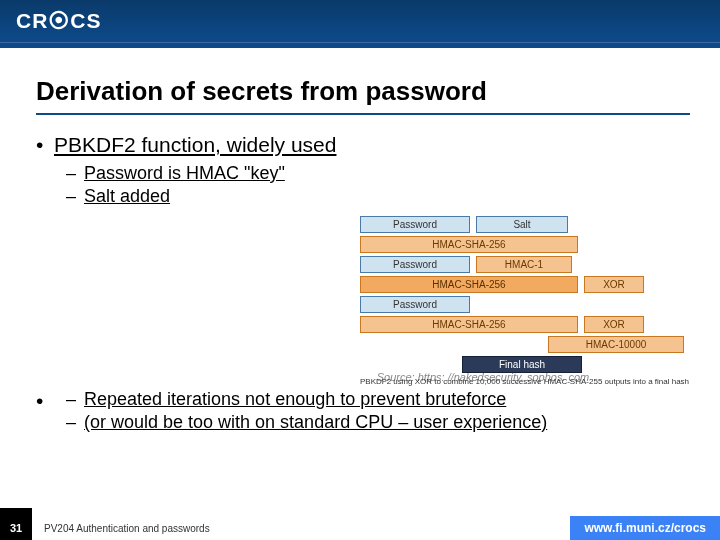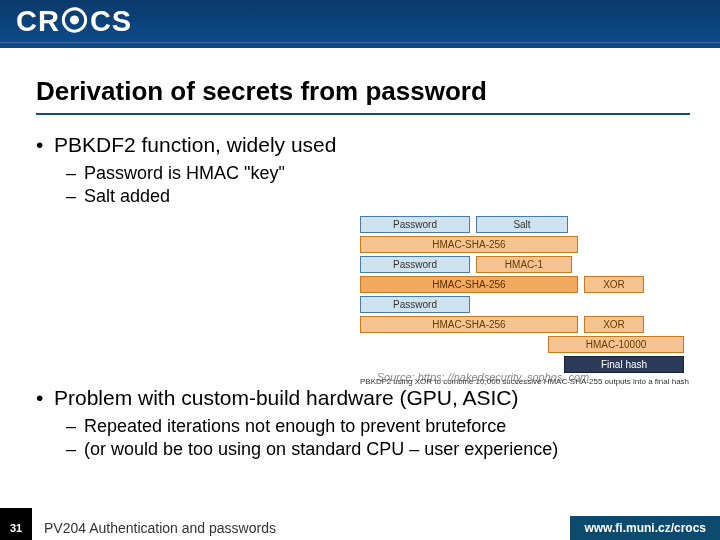--- a/index.html
+++ b/index.html
@@ -14,21 +14,21 @@
   .header {
     width: 100%;
     height: 42px;
     background: linear-gradient(to bottom, #0a3a6a, #0d4a8a);
     display: flex;
     align-items: center;
     padding-left: 16px;
   }
   .logo {
     color: #fff;
-    font-size: 29px;
+    font-size: 21px;
     font-weight: bold;
     letter-spacing: 1px;
     font-family: Arial, sans-serif;
   }
   .thinbar { height: 6px; background: #0d4a8a; border-top: 1px solid #406a9c; }
   .content {
     padding: 28px 30px 0 36px;
     position: relative;
   }
   .title {
@@ -39,20 +39,21 @@
     padding-bottom: 6px;
     margin-bottom: 18px;
   }
   ul.top { list-style: none; }
   ul.top > li {
     font-size: 21px;
     color: #000;
     margin-bottom: 4px;
     padding-left: 18px;
     position: relative;
+    text-decoration: underline;
   }
   ul.top > li::before {
     content: "•";
     position: absolute;
     left: 0;
     color: #000;
   }
   ul.sub { list-style: none; margin-top: 6px; margin-bottom: 8px; }
   ul.sub > li {
     font-size: 18px;
@@ -114,27 +115,27 @@
     color: #fff;
     font-size: 11px;
     width: 32px;
     height: 40px;
     display: flex;
     align-items: center;
     justify-content: center;
     font-weight: bold;
   }
   .course {
-    font-size: 14px;
+    font-size: 10px;
     color: #333;
     padding-left: 12px;
     flex: 1;
   }
   .footer-right {
-    background: #0c4a6e;
+    background: #3b82f6;
     color: #fff;
     font-size: 12px;
     font-weight: bold;
     padding: 0 14px;
     height: 24px;
     display: flex;
     align-items: center;
   }
 </style>
 </head>
@@ -177,35 +178,34 @@
     <div class="dg-row">
       <div class="dg-box dg-blue" style="width:110px">Password</div>
     </div>
     <div class="dg-row">
       <div class="dg-box dg-orange" style="width:218px">HMAC-SHA-256</div>
       <div class="dg-box dg-orange" style="width:60px">XOR</div>
     </div>
     <div class="dg-row" style="justify-content:flex-end">
       <div class="dg-box dg-orange" style="width:136px;margin-right:6px">HMAC-10000</div>
     </div>
-    <div class="dg-row" style="justify-content:flex-end">
+    <div class="dg-row" style="justify-content:center">
       <div class="dg-box dg-dark" style="width:120px;margin-right:6px">Final hash</div>
     </div>
     <div class="caption">PBKDF2 using XOR to combine 10,000 successive HMAC-SHA-255 outputs into a final hash</div>
   </div>
 
   <div style="height:150px"></div>
   <div class="source">Source: https: //nakedsecurity. sophos. com</div>
 
   <ul class="top">
     <li>
-      <span>Problem with custom-build hardware (GPU, ASIC)</span>
       <ul class="sub">
         <li>Repeated iterations not enough to prevent bruteforce</li>
-        <li>(or would be too using on standard CPU – user experience)</li>
+        <li>(or would be too with on standard CPU – user experience)</li>
       </ul>
     </li>
   </ul>
 
 </div>
 
 <div class="footer">
   <div class="pagenum">31</div>
   <div class="course">PV204 Authentication and passwords</div>
   <div class="footer-right">www.fi.muni.cz/crocs</div>

